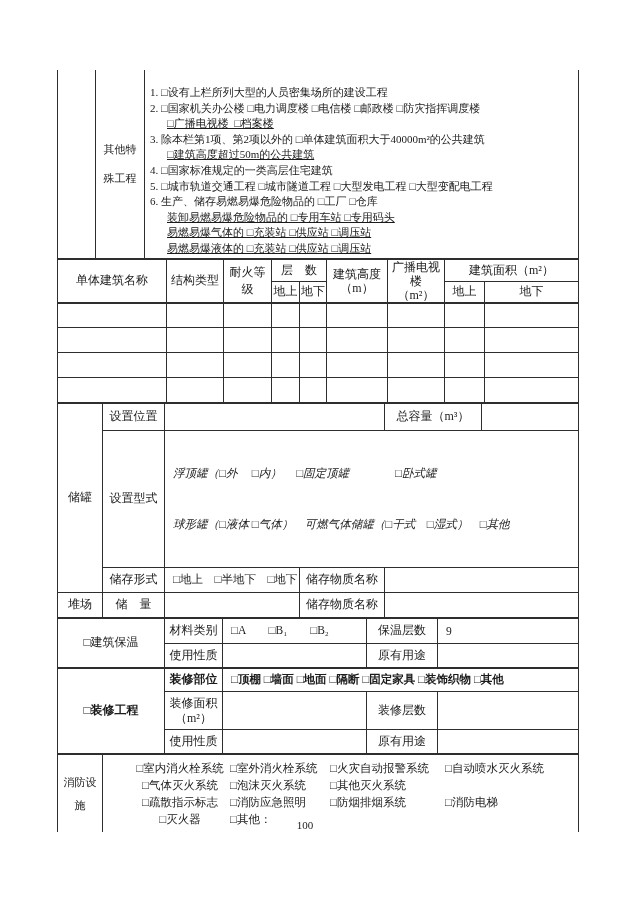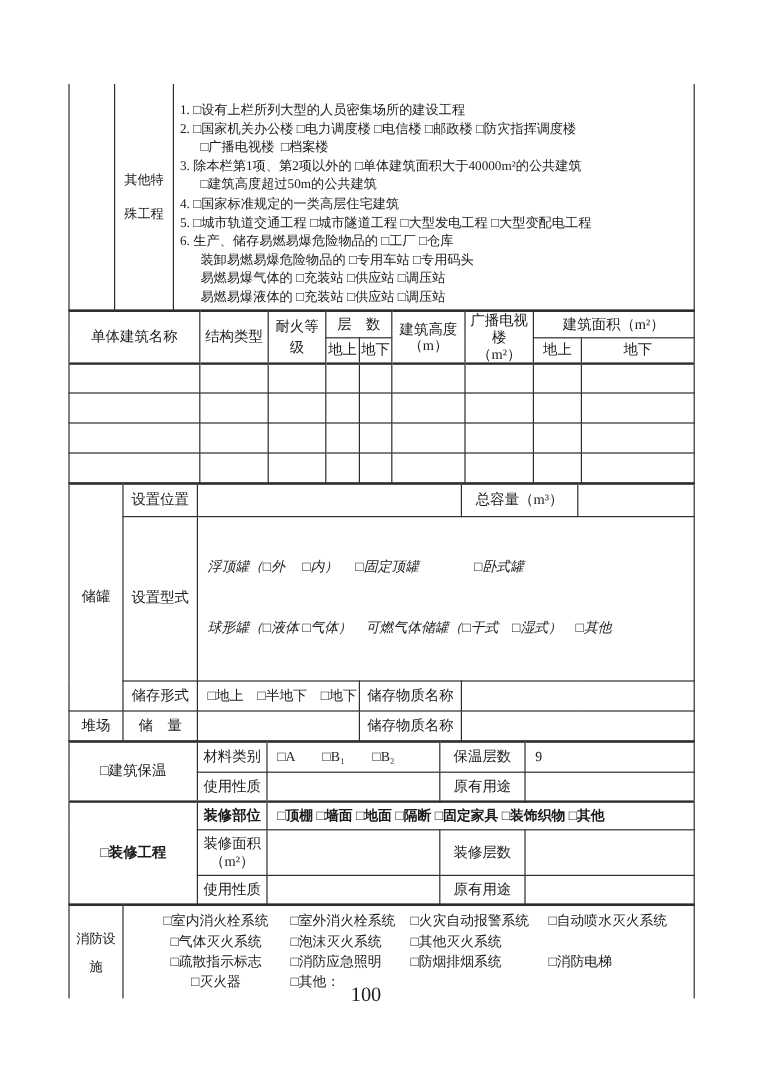--- a/index.html
+++ b/index.html
@@ -26,32 +26,32 @@
   tr.hv > td { border-top-width:2px;font-weight:bold; }
   .lab { text-align:center; font-size:12px; }
   .lab2 { line-height:15px; }
   .v { background:#fff; }
   .pre { white-space:pre; }
   
   .s1-label div { text-align:center; font-size:11px; }
   .s1-gap { height:14px; }
   .s1-content { vertical-align:top; padding:15px 2px 0 5px; }
   .s1-content div { font-size:11px; line-height:15.6px; white-space:pre; }
-  .s1-content div.ind { padding-left:17px; }
+  .s1-content div.ind { padding-left:17px;text-decoration:underline; }
   
   .h2l { line-height:14px; }
   .body-rows tr { height:25px; }
   
   .opt { padding-left:8px; font-size:11.5px; white-space:pre; }
   .opt2 { line-height:17px;font-style:italic; }
   
   .fire-content { vertical-align:top; padding:5px 0 0 27px; }
   .fire-line { display:flex; font-size:11.5px; line-height:17px; white-space:pre; }
-  .fc1 { width:100px;text-align:center; } .fc2 { width:100px;margin-left:12px; } .fc3 { width:115px; }
-  .page-num { position:absolute; top:819px; left:0; width:610px; text-align:center; font-size:17px;font-family:Liberation Serif, serif; }
+  .fc1 { width:100px;text-align:center; } .fc2 { width:100px; } .fc3 { width:115px; }
+  .page-num { position:absolute; top:819px; left:0; width:610px; text-align:center; font-size:11px;font-family:Liberation Serif, serif; }
 </style>
 </head>
 <body>
 
 <div class="sheet">
 
   <table class="first no-top">
     <colgroup>
         <col style="width:38px">
         <col style="width:49px">

